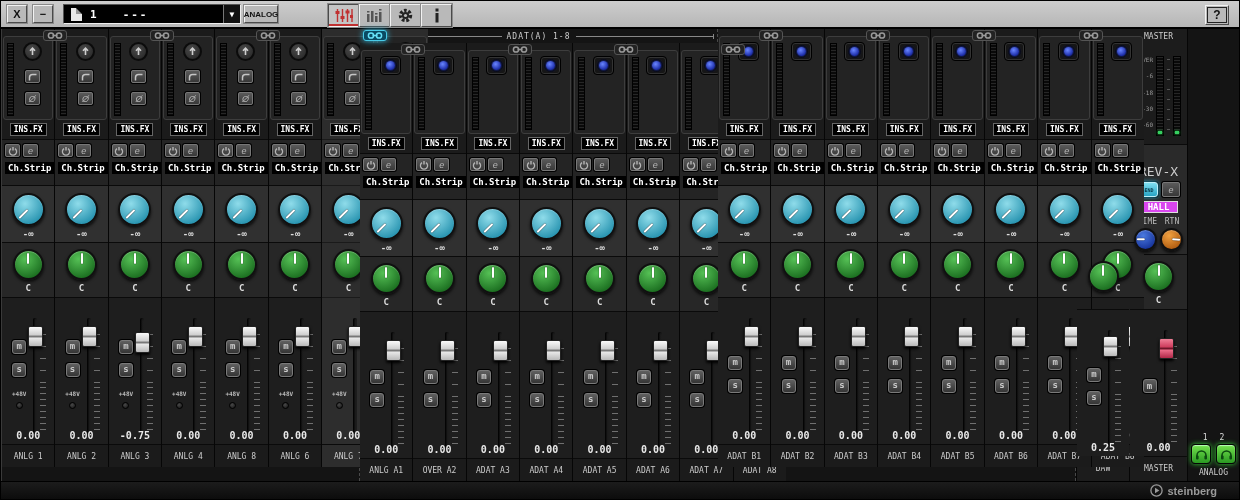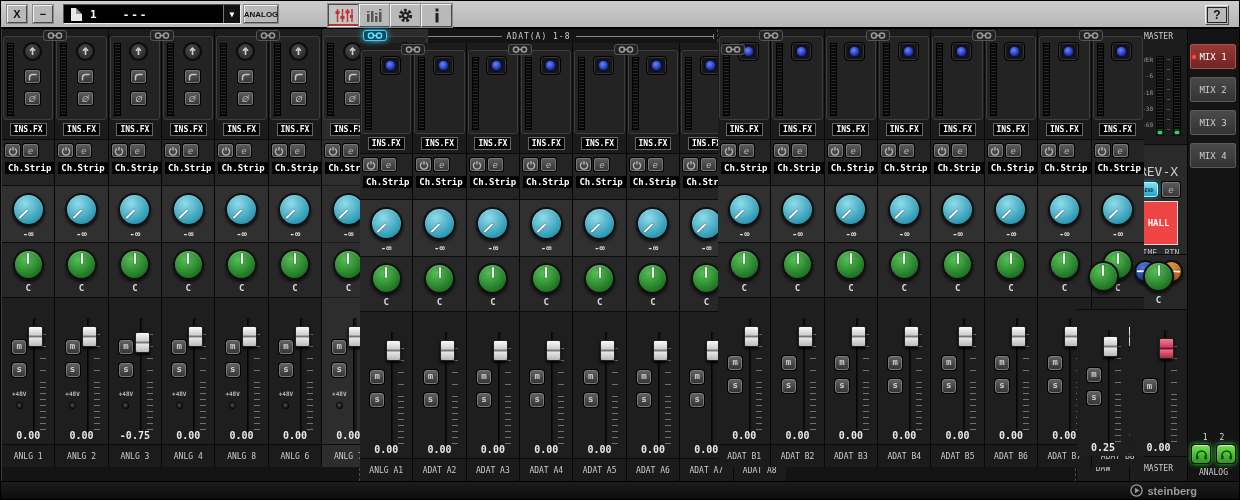--- a/index.html
+++ b/index.html
@@ -142,22 +142,22 @@
   .mdots { width:3px; height:74px; margin-top:3px;
     background:repeating-linear-gradient(to bottom,#555 0 1px,transparent 1px 10px); }
   #revx { height:110px; background:#2a2a2a; border-top:1px solid #0a0a0a; display:flex;
     flex-direction:column; align-items:center; }
   #revx-title { color:#ccc; font-size:13px; margin-top:19px; }
   #revx-btns { display:flex; gap:4px; margin-top:3px; }
   #revx-send { width:21px; height:15px; border-radius:3px; border:1px solid #bdf0fa;
     background:linear-gradient(#7fe0f2,#27a4c4); color:#053a4a; font-size:5px; font-weight:bold;
     font-family:inherit; box-shadow:0 0 5px #2db8dd,0 0 0 1px #000; }
   #revx-e { width:18px; height:15px; }
-  #revx-type { background:#ef4444; border:1px solid #ddd; color:#fff; font-size:9px; font-weight:bold;
-    padding:16px 8px; margin-top:4px; }
+  #revx-type { background:#d946ef; border:1px solid #ddd; color:#fff; font-size:9px; font-weight:bold;
+    padding:0 8px; margin-top:4px; }
   #revx-lbls,#revx-vals { display:flex; width:100%; justify-content:space-evenly; color:#bbb;
     font-size:8px; margin-top:4px; }
   #revx-knobs { display:flex; width:100%; justify-content:space-evenly; margin-top:2px; }
   #revx-vals { color:#e8e8e8; font-weight:bold; font-size:9px; margin-top:2px; }
 
   
   #right { width:52px; display:flex; flex-direction:column; background:#141414; }
   #tabs { display:flex; flex-direction:column; gap:8px; padding:15px 3px 0 2px; }
   .tab { height:25px; background:linear-gradient(#4a4a4a,#333); border:1px solid #5a5a5a;
     border-radius:2px; color:#ccc; font-size:9px; font-family:inherit; position:relative; }
@@ -167,21 +167,21 @@
   #phones { margin-top:auto; padding-bottom:4px; text-align:center; }
   #phones-nums { display:flex; justify-content:center; gap:12px; color:#ddd; font-size:8px; }
   #phones-btns { display:flex; justify-content:center; gap:5px; margin-top:2px; }
   .phbtn { width:20px; height:20px; border-radius:4px; border:1px solid #050505;
     background:linear-gradient(#74e24e,#2a9a22); box-shadow:0 0 5px #3c3, inset 0 1px 1px #bfb;
     display:flex; align-items:center; justify-content:center; }
   #phones-lbl { color:#ccc; font-size:8px; margin-top:4px; }
 
   
   #footer { height:18px; background:linear-gradient(#1c1c1c,#0c0c0c); border-top:1px solid #000;
-    display:flex; align-items:center; justify-content:flex-end; padding-right:42px;
+    display:flex; align-items:center; justify-content:flex-end; padding-right:22px;
     font-family:"Liberation Sans",sans-serif; }
   #brand { display:flex; align-items:center; gap:4px; color:#9a9a9a; font-size:11px; font-weight:bold; }
   button { cursor:default; }
 </style>
 </head>
 <body>
 
 <div id="app">
 
   <div id="toolbar">
@@ -928,21 +928,21 @@
         <button class="ms">s</button>
 
       </div>
       <div class="ftrack">
         <div class="rail"></div>
                     <div class="ticks"></div>
         <div class="fcap" style="top:8px"></div>
       </div>
       <div class="fval">0.00</div>
     </div>
-    <div class="chname">ADAT A2</div>
+    <div class="chname">OVER A2</div>
   </div>
     </div>
             <div class="pair">
       <div class="linkbtn">
                 <svg width="16" height="7" viewBox="0 0 16 7">
   <circle cx="4" cy="3.5" r="2.6" fill="none" stroke="#9a9a9a" stroke-width="1.5"></circle>
   <circle cx="12" cy="3.5" r="2.6" fill="none" stroke="#9a9a9a" stroke-width="1.5"></circle>
   <path d="M5.5 3.5h5" stroke="#9a9a9a" stroke-width="1.5"></path>
                 </svg>
               </div>
@@ -1863,26 +1863,20 @@
               <div class="ticks"></div>
             <div class="fcap red" style="top:8px"></div>
           </div>
           <div class="fval">0.00</div>
         </div>
         <div class="chname">MASTER</div>
       </div>
     </div>
 
     <div id="right">
-      <div id="tabs">
-          <button class="tab active">MIX 1</button>
-          <button class="tab">MIX 2</button>
-          <button class="tab">MIX 3</button>
-          <button class="tab">MIX 4</button>
-        </div>
       <div id="phones">
         <div id="phones-nums">
             <span>1</span>
             <span>2</span>
           </div>
         <div id="phones-btns">
             <button class="phbtn">
               <svg width="13" height="11" viewBox="0 0 13 11">
   <path d="M2 9V6.5a4.5 4.5 0 0 1 9 0V9" fill="none" stroke="#0c4a10" stroke-width="1.6"></path>
   <rect x="1" y="6.5" width="2.6" height="4" rx="1" fill="#0c4a10"></rect>

